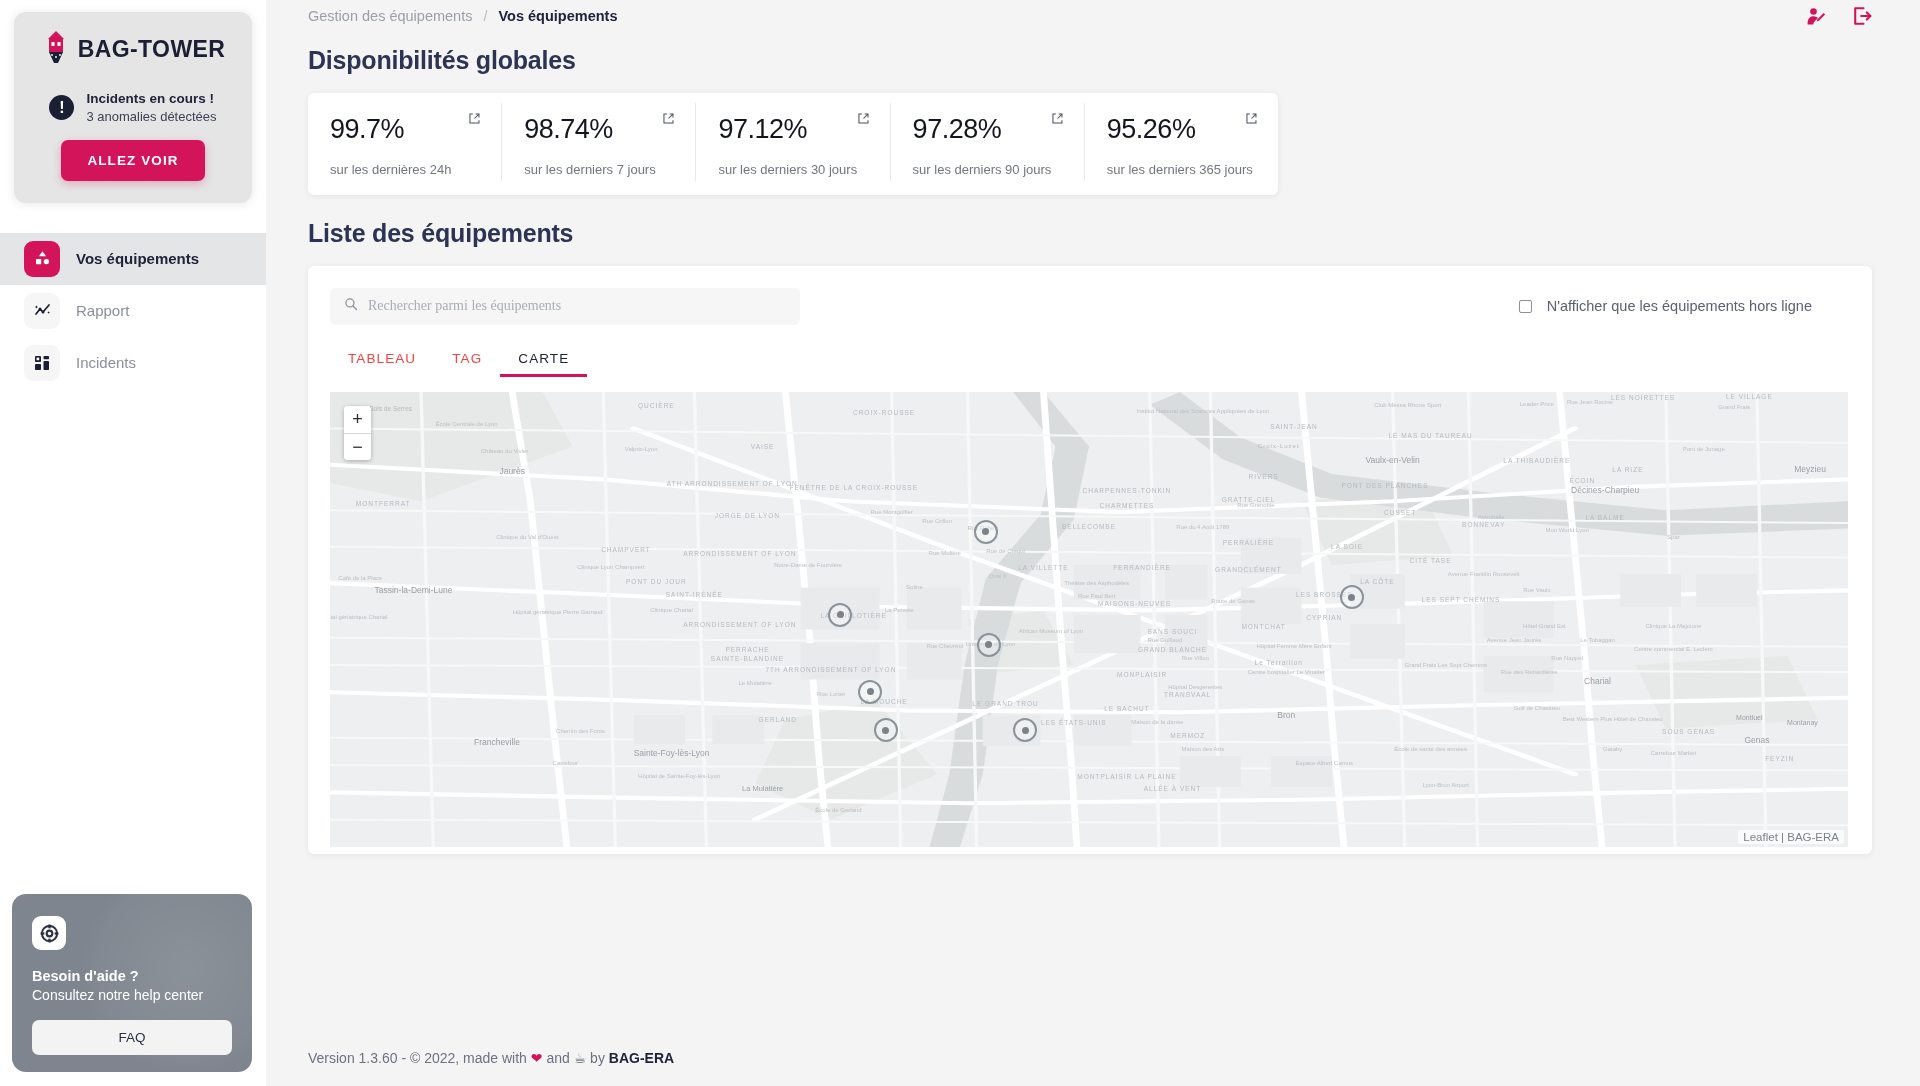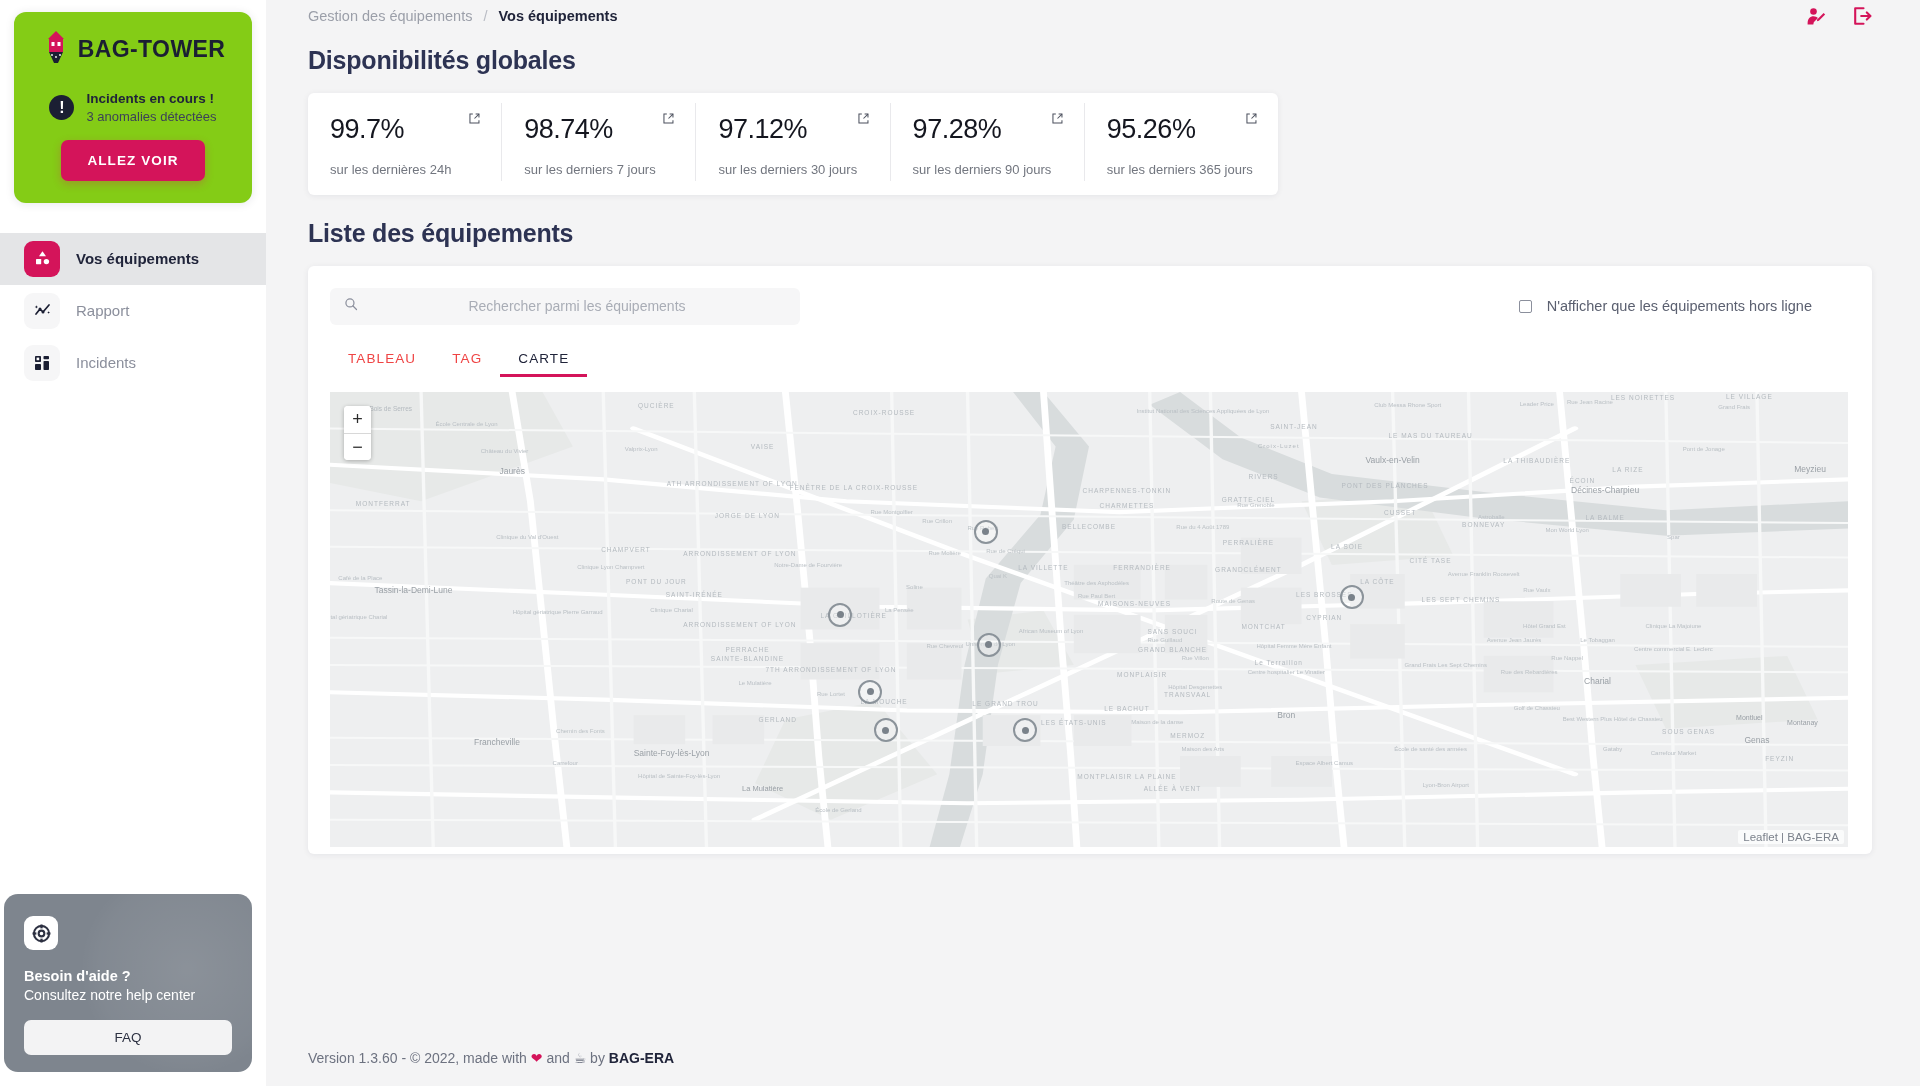--- a/index.html
+++ b/index.html
@@ -14,21 +14,21 @@
 
   
   .sidebar {
     width: 266px; min-width: 266px; height: 1086px;
     background: #ffffff;
     display: flex; flex-direction: column;
     position: relative; z-index: 5;
   }
   .brand-card {
     margin: 12px 14px 0 14px;
-    background: #84cc16;
+    background: #e5e5e5;
     border-radius: 12px;
     box-shadow: 0 1px 10px rgba(20,25,50,0.10);
     padding: 18px 14px 22px 14px;
     text-align: center;
   }
   .brand-row { display: flex; align-items: center; justify-content: center; gap: 7px; margin-bottom: 22px; }
   .brand-logo { width: 30px; height: 34px; flex: 0 0 auto; }
   .brand-name {
     font-size: 23px; font-weight: 700; letter-spacing: 0.4px;
     color: #1b1f33; white-space: nowrap;
@@ -65,21 +65,21 @@
     display: flex; align-items: center; justify-content: center;
     background: #f6f6f7; flex: 0 0 auto;
   }
   .nav-item.active .nav-ico { background: #d4145a; }
   .nav-label { font-size: 15px; color: #8b8f9c; }
   .nav-item.active .nav-label { color: #20243a; font-weight: 700; }
 
   .sidebar-spacer { flex: 1 1 auto; }
 
   .help-card {
-    margin: 0 14px 14px 4px;
+    margin: 0 14px 14px 12px;
     background: #7e858e;
     border-radius: 14px;
     padding: 22px 20px 20px 20px;
     position: relative; overflow: hidden;
     height: 178px;
   }
   .help-card::after {
     content: ""; position: absolute; right: -40px; top: -30px;
     width: 210px; height: 210px; border-radius: 50%;
     background: radial-gradient(circle, rgba(255,255,255,0.10) 0%, rgba(255,255,255,0.03) 60%, rgba(255,255,255,0) 72%);
@@ -145,21 +145,21 @@
     padding: 22px 24px 22px 22px;
     height: 588px;
   }
   .panel-top { display: flex; align-items: center; }
   .search-wrap {
     width: 470px; height: 37px; background: #f6f6f7; border-radius: 6px;
     display: flex; align-items: center; gap: 10px; padding: 0 14px;
   }
   .search-input {
     border: none; outline: none; background: transparent; flex: 1 1 auto;
-    font-size: 14px; font-family: Liberation Sans, sans-serif; color: #3c4257; text-align: center;
+    font-size: 14px; font-family: Liberation Serif, serif; color: #3c4257;
   }
   .search-input::placeholder { color: #a9adb6; }
   .panel-top-spacer { flex: 1 1 auto; }
   .offline-filter { display: flex; align-items: center; gap: 15px; cursor: pointer; padding-right: 36px; }
   .cbx { width: 13px; height: 13px; border: 1px solid #8b8f9c; border-radius: 2px; background: #fff; flex: 0 0 auto; }
   .offline-lbl { font-size: 14.5px; color: #5b6070; }
 
   .tabs { display: flex; gap: 0; margin-top: 26px; border-bottom: 1px solid transparent; }
   .tab {
     font-size: 13.5px; letter-spacing: 1.1px; color: #ef4444;

